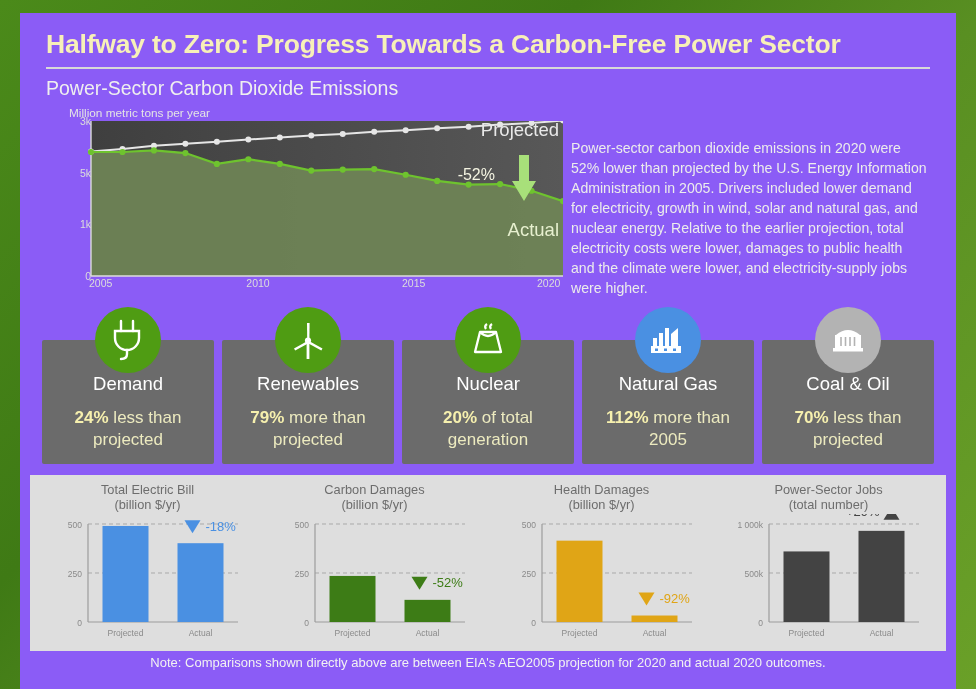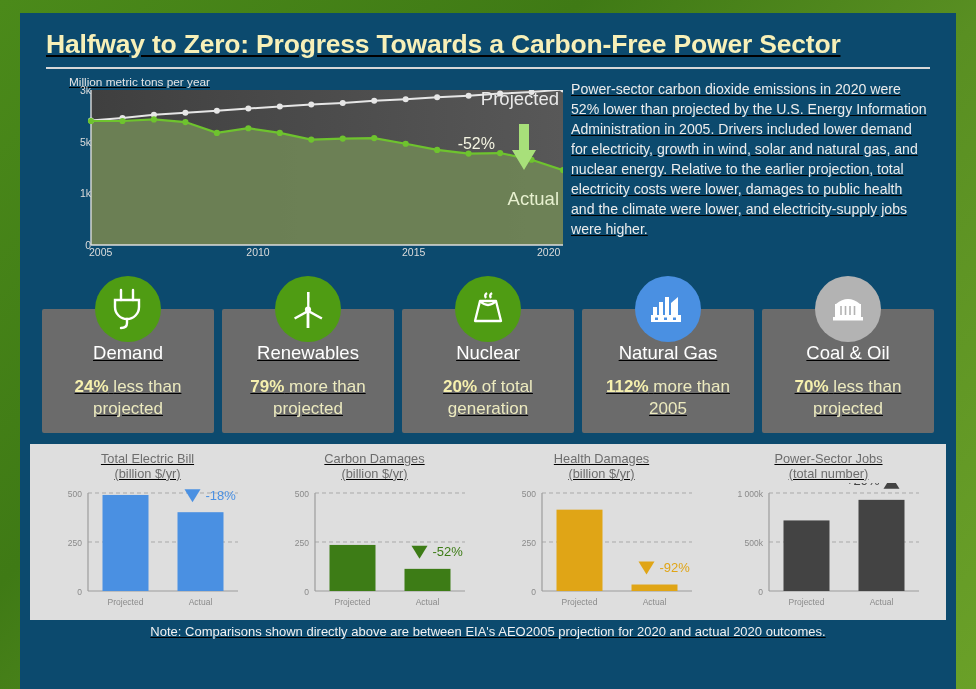--- a/index.html
+++ b/index.html
@@ -10,22 +10,21 @@
     overflow: hidden;
   }
   body {
     background: linear-gradient(135deg, #4b8a1a 0%, #3f7a15 35%, #598f22 60%, #6aa028 100%);
     position: relative;
   }
   .board {
     position: absolute;
     left: 20px; top: 13px;
     width: 936px; height: 676px;
-    background: #0c4a6e;
-    text-decoration: underline;
+    background: #8b5cf6;
   }
 
   
   .hero-title {
     margin: 16px 26px 0 26px;
     color: #f7f0b8;
     font-size: 26.5px;
     font-weight: bold;
     letter-spacing: -0.2px;
     white-space: nowrap;
@@ -39,21 +38,21 @@
     color: #efefef;
     font-size: 19.5px;
     font-weight: normal;
   }
 
   
   .upper { display: flex; margin-top: 4px; justify-content: center; }
   .chart-col { width: 530px; padding-left: 28px; }
   .para-col {
     width: 380px; padding: 6px 14px 0 8px;
-    color: #ececec; font-size: 14.1px; line-height: 1.42;
+    color: #ececec; font-size: 14.1px; line-height: 1.42; margin-top: 28px;
   }
   .axis-caption { color: #e4e4e4; font-size: 11.8px; margin: 2px 0 1px 8px; }
 
   .linechart { position: relative; width: 502px; height: 180px; }
   .linechart svg { display: block; }
   .xlabels { position: relative; height: 16px; width: 502px; }
   .xlabels span {
     position: absolute; top: 0; color: #dcdcdc; font-size: 10.5px;
   }
   .ylabels { position: absolute; left: 0; top: 0; width: 30px; height: 155px; }
@@ -111,20 +110,21 @@
     text-align: center; white-space: nowrap;
   }
 </style>
 </head>
 <body>
 
 <div class="board">
 
   <h1 class="hero-title">Halfway to Zero: Progress Towards a Carbon-Free Power Sector</h1>
   <div class="title-rule"></div>
+  <h2 class="sub-title">Power-Sector Carbon Dioxide Emissions</h2>
 
   <div class="upper">
 
     <div class="chart-col">
       <div class="axis-caption">Million metric tons per year</div>
 
       <div class="linechart">
         <svg width="502" height="162" viewBox="0 0 502 162">
           <defs>
             <linearGradient id="plotbg" x1="0" y1="0" x2="1" y2="0">

